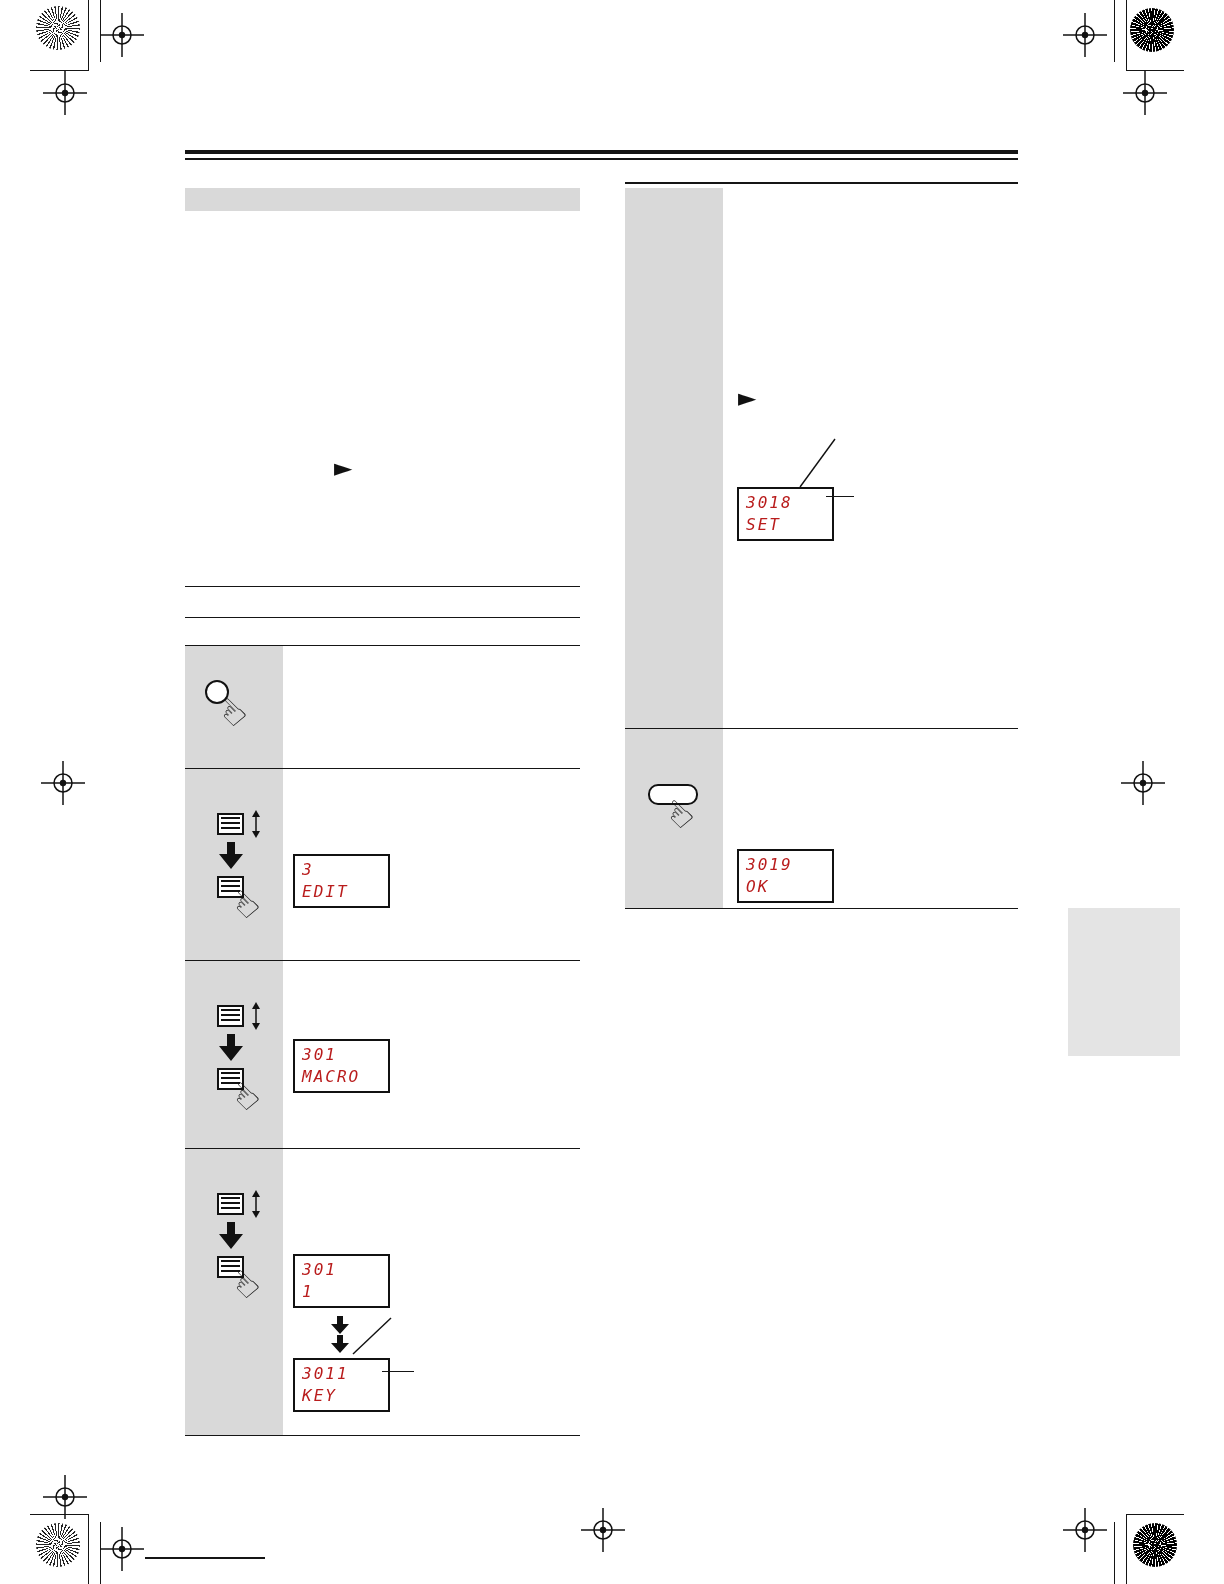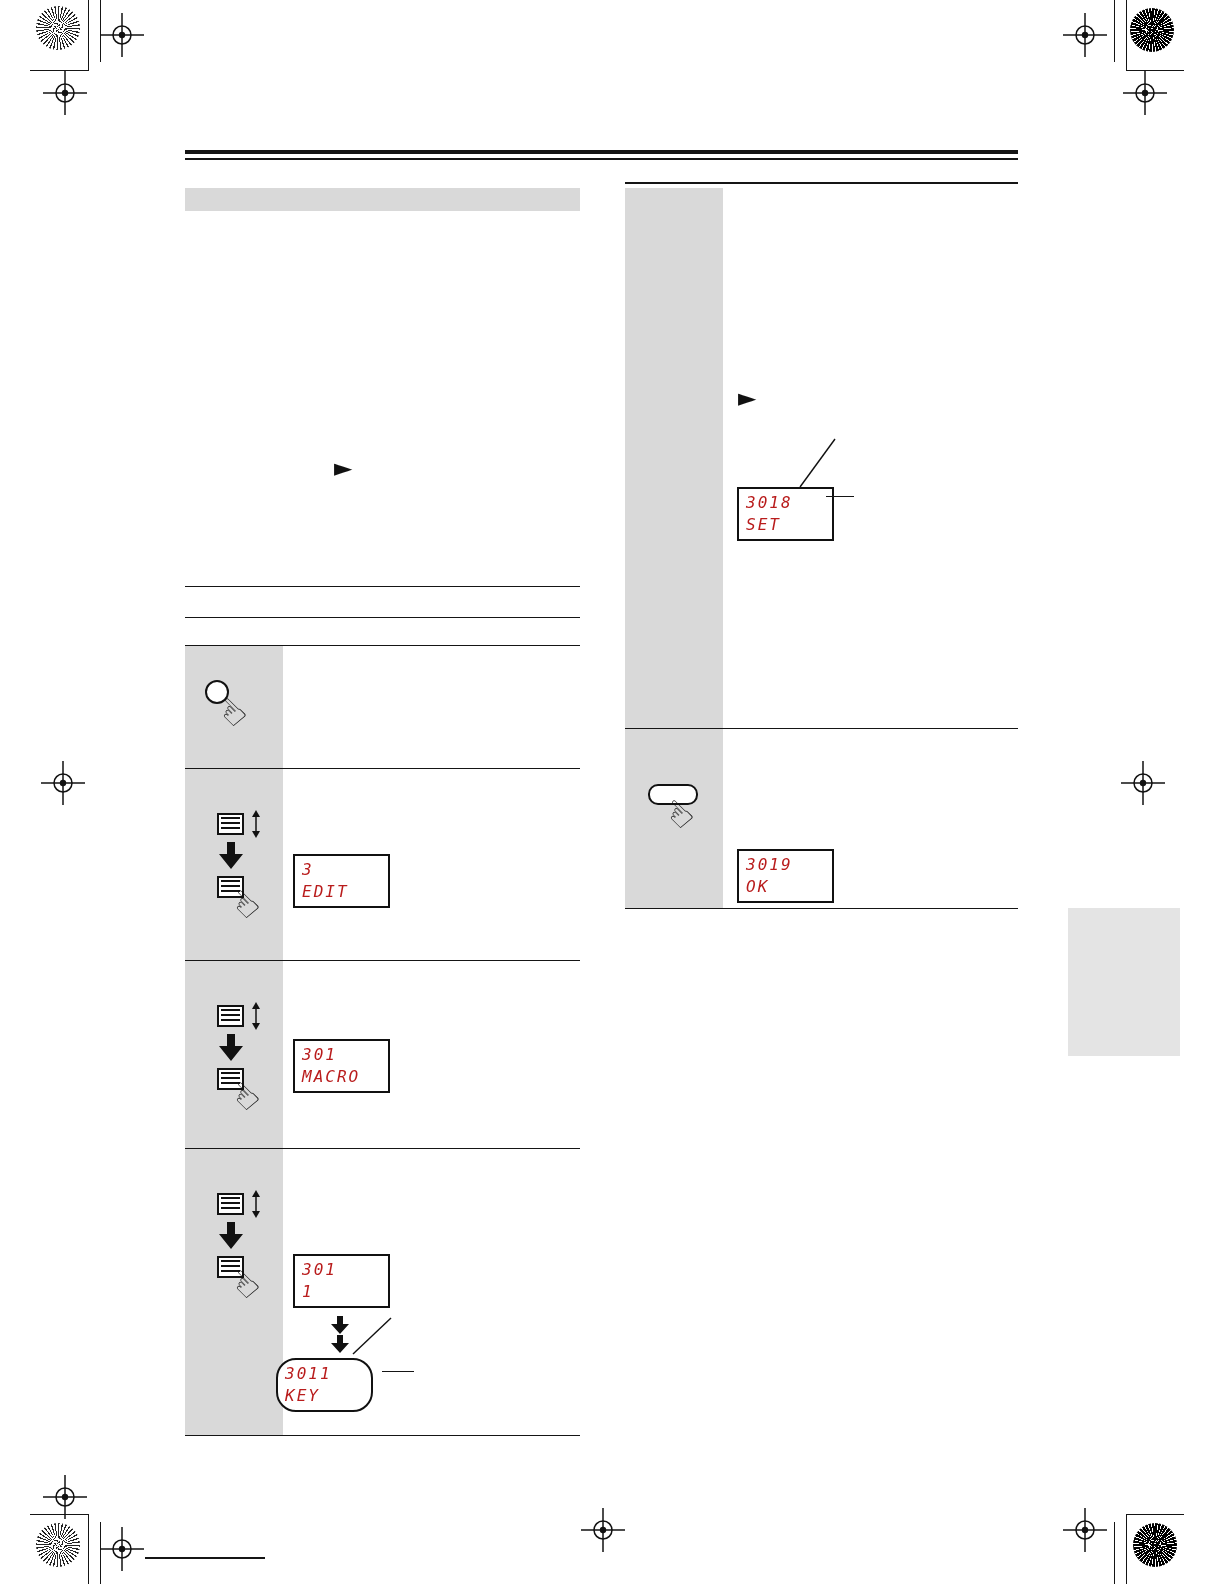--- a/index.html
+++ b/index.html
@@ -215,21 +215,21 @@
 
   <svg class="lead" style="left:331px;top:1316px;" width="18" height="18" viewBox="0 0 18 18">
       <polygon points="6,0 12,0 12,8 18,8 9,18 0,8 6,8" fill="#111"></polygon>
     </svg>
   <svg class="lead" style="left:331px;top:1335px;" width="18" height="18" viewBox="0 0 18 18">
       <polygon points="6,0 12,0 12,8 18,8 9,18 0,8 6,8" fill="#111"></polygon>
     </svg>
   <svg class="lead" style="left:350px;top:1315px;" width="44" height="42" viewBox="0 0 44 42">
       <line x1="3" y1="39" x2="41" y2="3" stroke="#111" stroke-width="1.4"></line>
     </svg>
-  <div class="lcd" style="left:276px;top:1358px;border-radius:20px;">
+  <div class="lcd" style="left:293px;top:1358px;">
     <div class="l">3011</div>
     <div class="l">KEY</div>
   </div>
   <div class="rule" style="left:382px;top:1371px;width:32px;height:1.4px;z-index:4;"></div>
 
   <div class="gray" style="left:625px;top:188px;width:98px;height:540px;"></div>
 
   <div class="arrow-glyph" style="left:738px;top:386px;">►</div>
 
   <svg class="lead" style="left:796px;top:436px;" width="42" height="54" viewBox="0 0 42 54">

